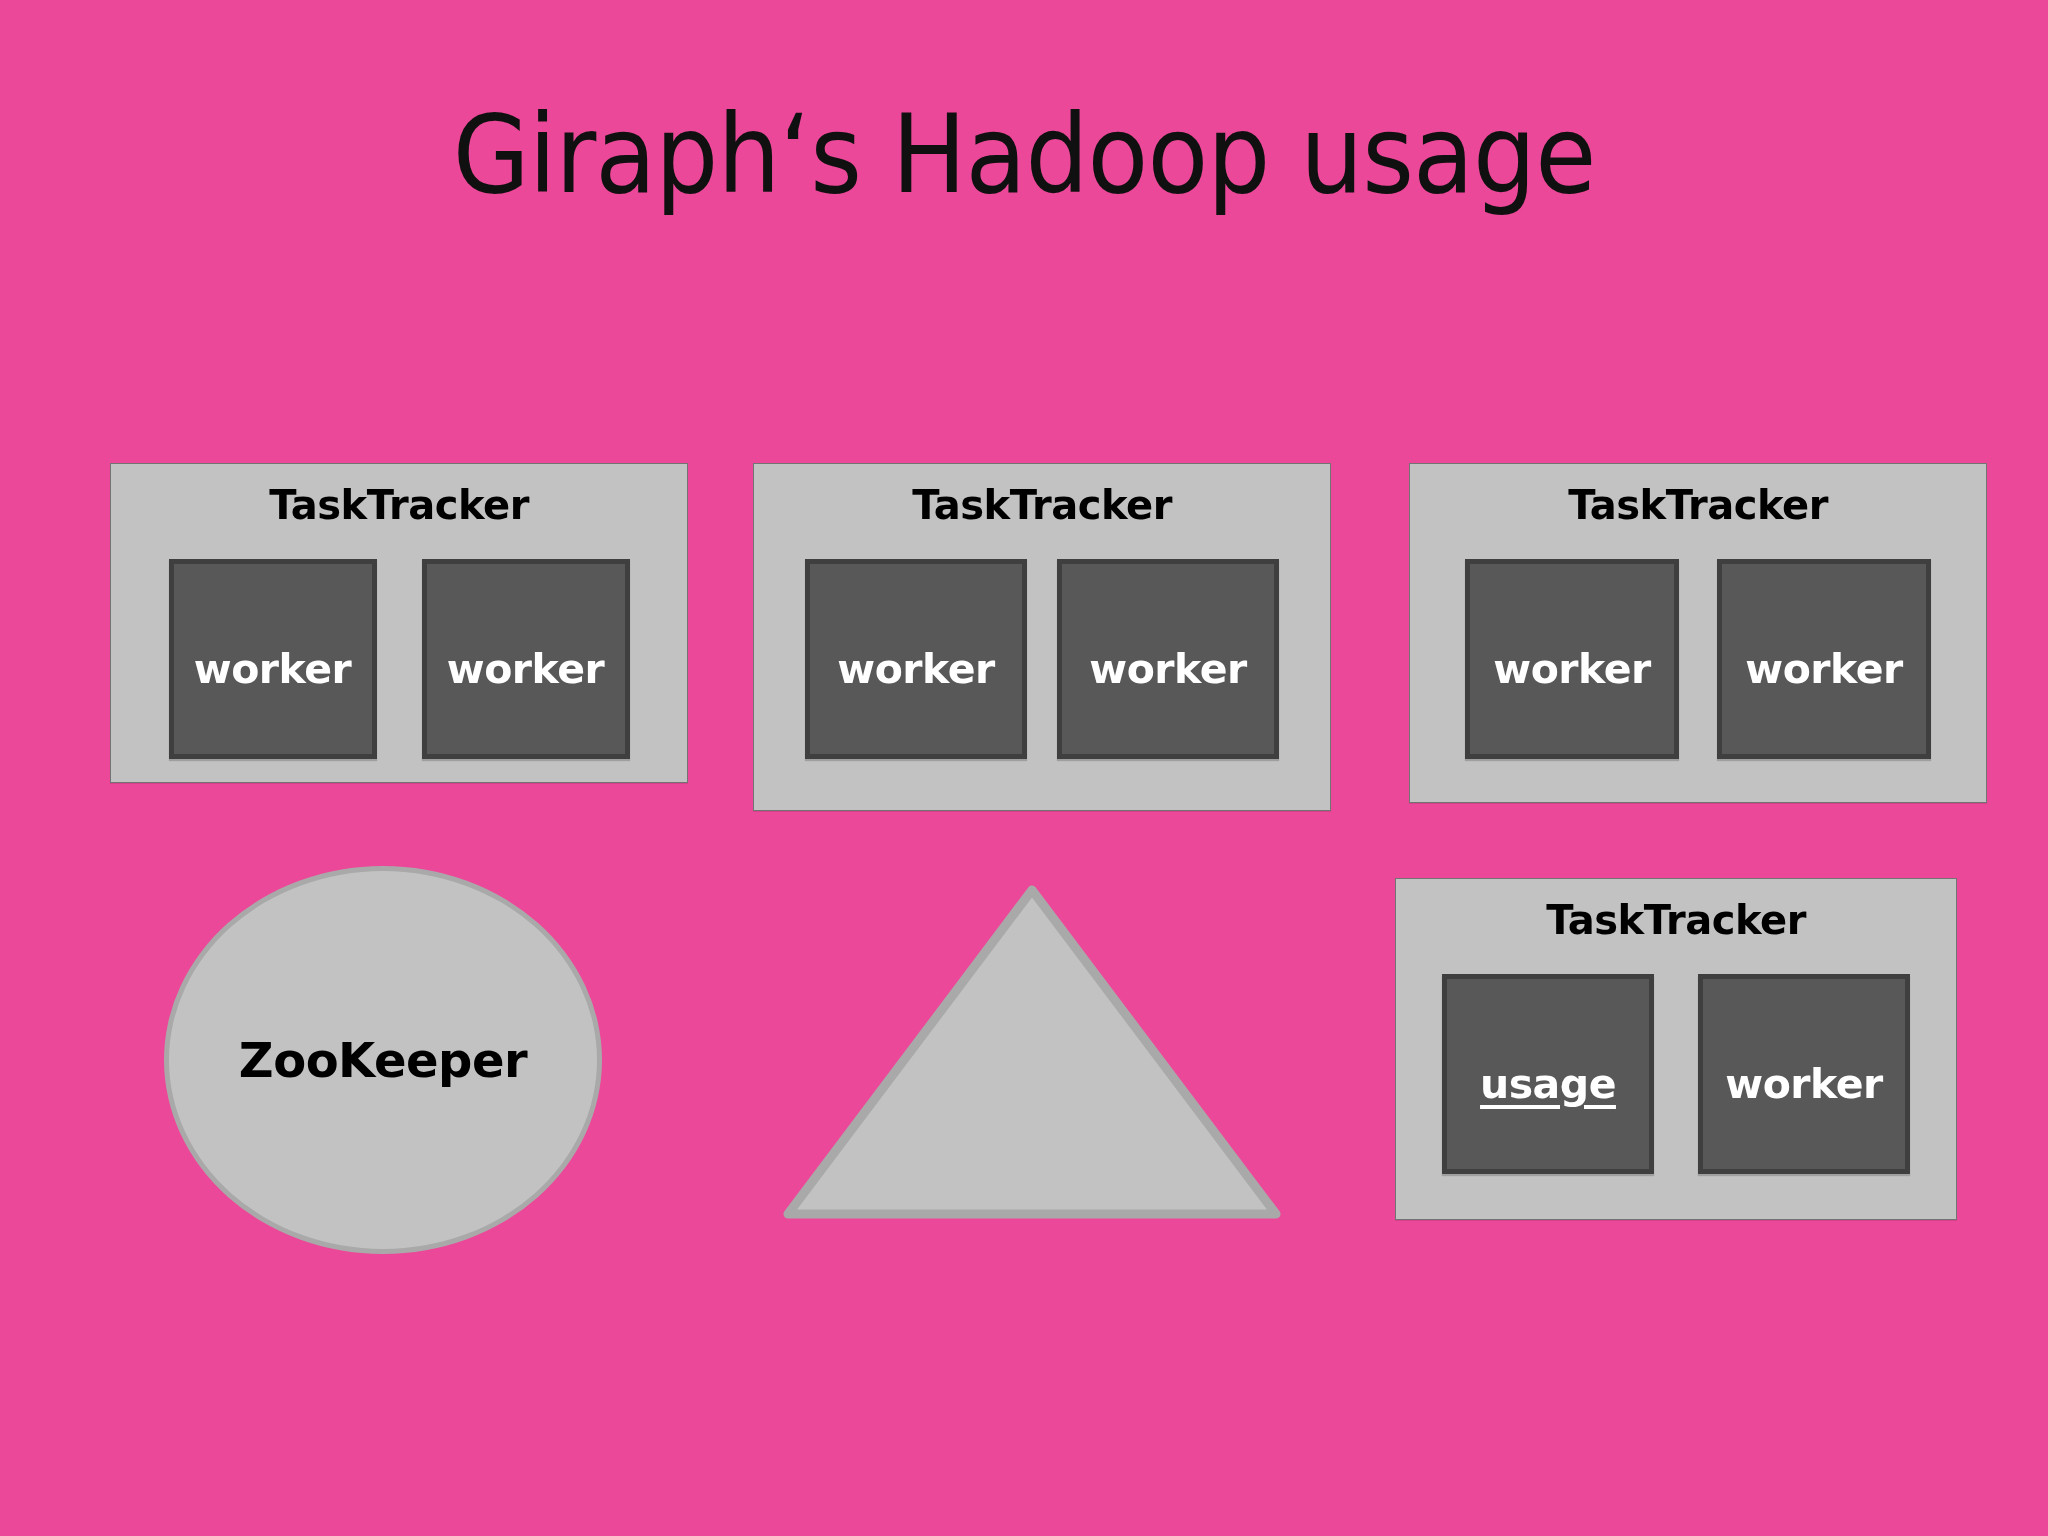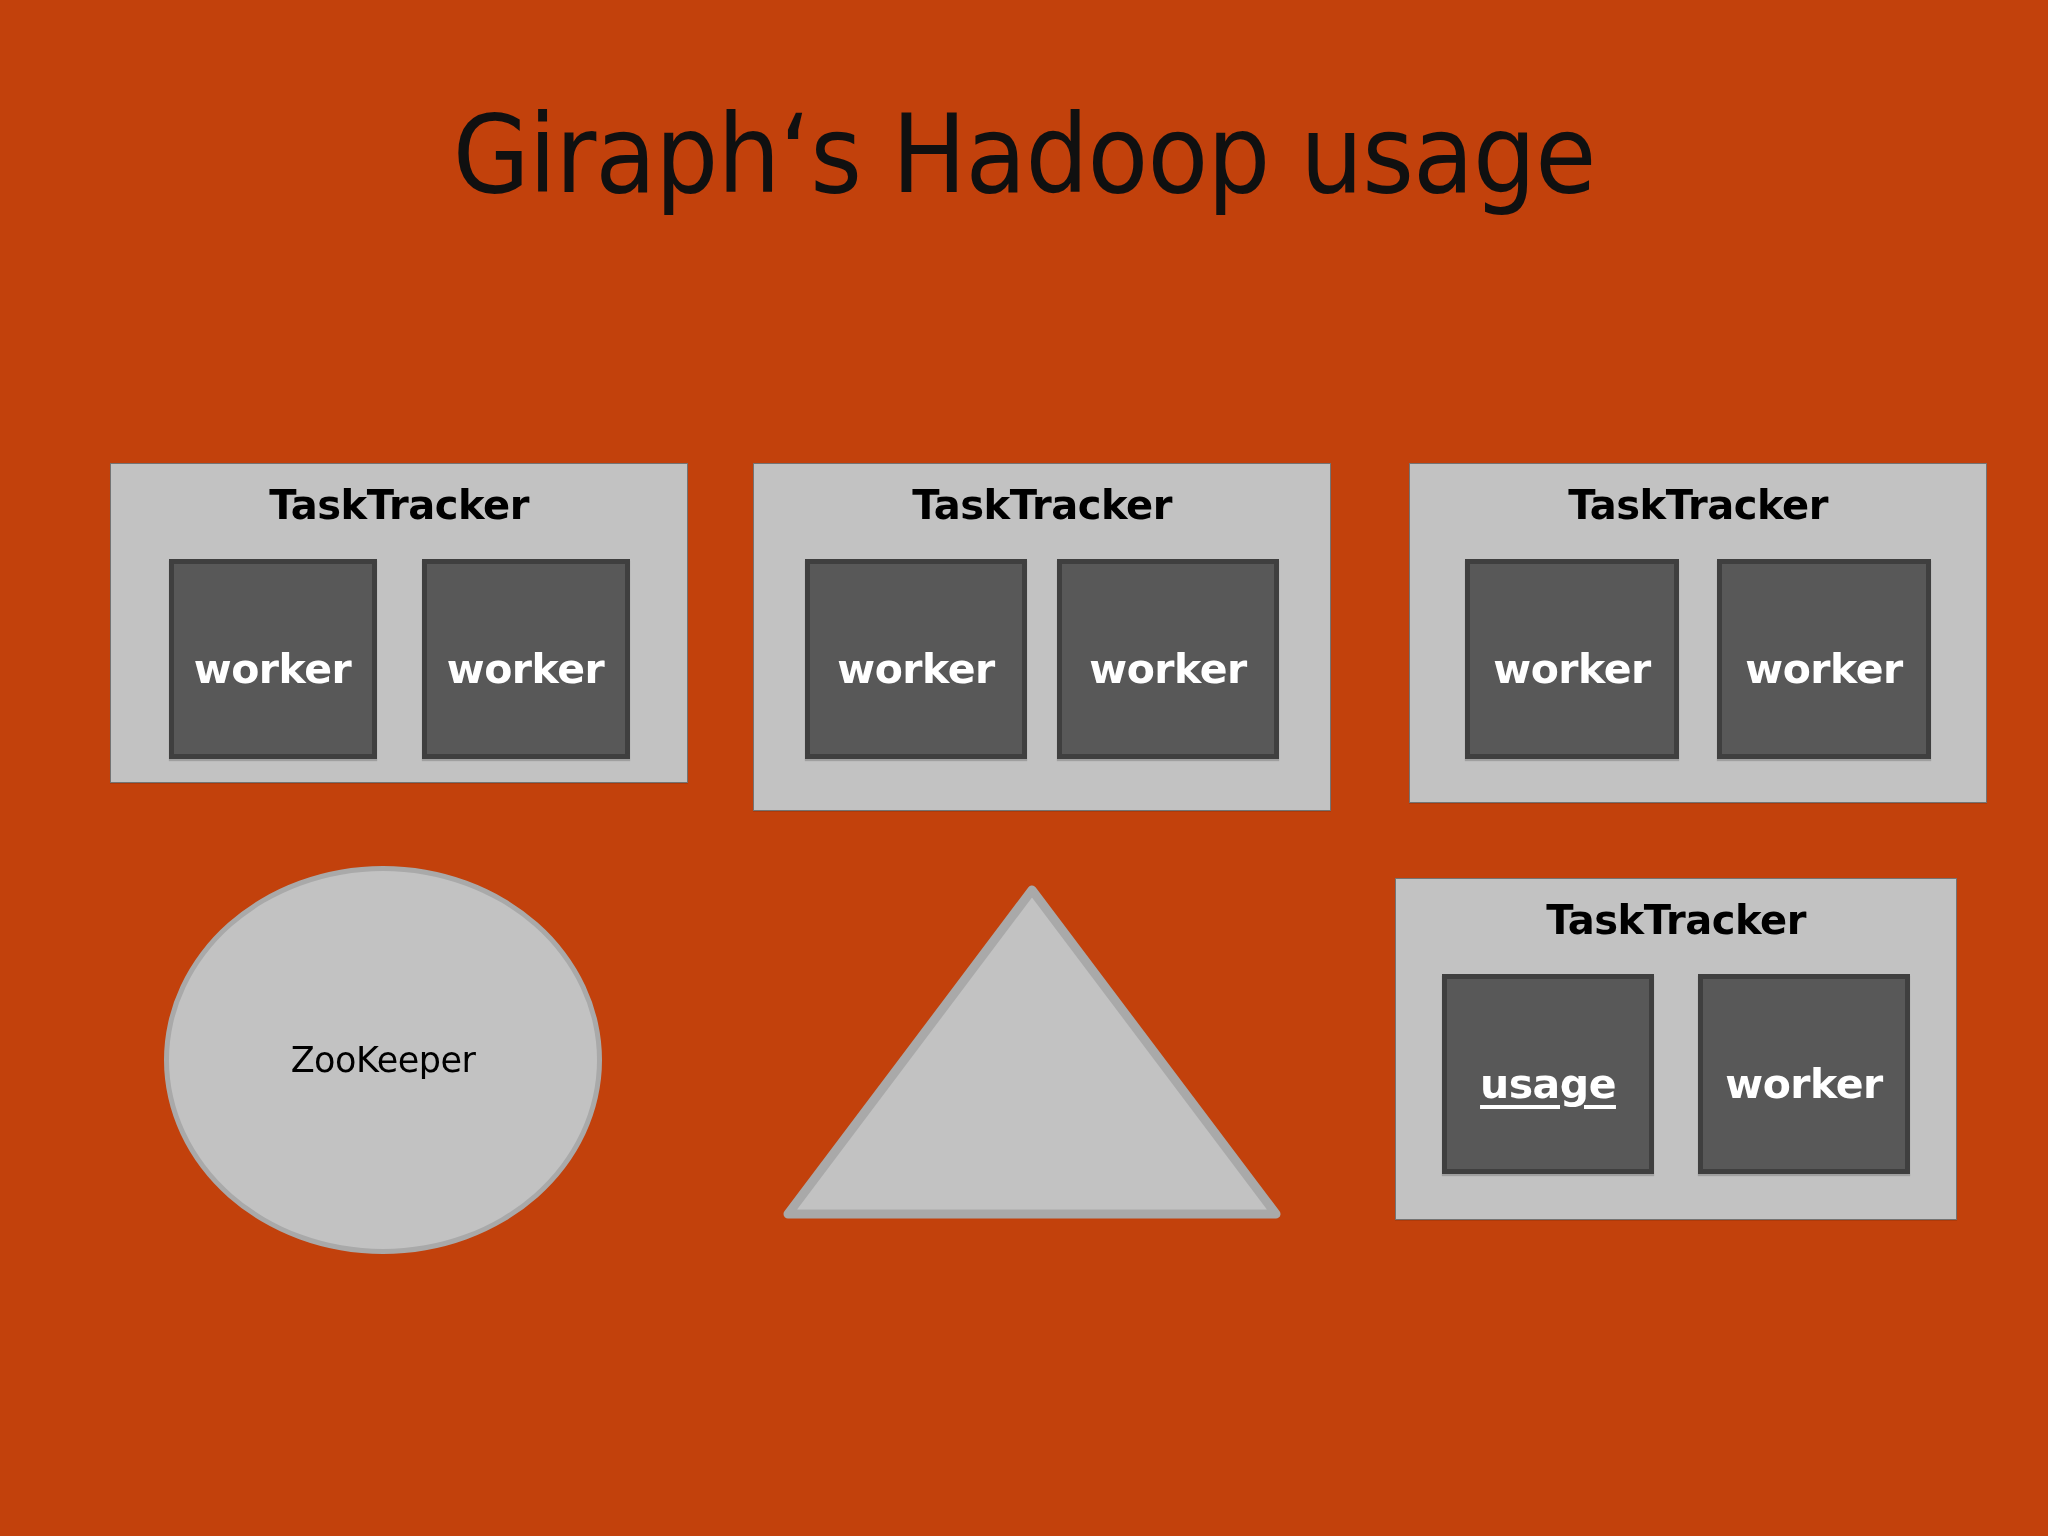--- a/index.html
+++ b/index.html
@@ -8,21 +8,21 @@
     padding: 0;
     background: #ffffff;
   }
   body {
     font-family: "Liberation Sans", "DejaVu Sans", sans-serif;
   }
   #slide {
     position: relative;
     width: 2048px;
     height: 1536px;
-    background: #c2410c;
+    background: #ec4899;
     overflow: hidden;
   }
 
   
   #slide-title {
     position: absolute;
     left: 0;
     top: 96px;
     width: 2048px;
     text-align: center;
@@ -96,22 +96,22 @@
     background: #c2c2c2;
     border: 5px solid #a9a9a9;
     border-radius: 50%;
     box-sizing: border-box;
     display: flex;
     align-items: center;
     justify-content: center;
   }
   #zookeeper .shape-label {
     font-family: "DejaVu Sans", sans-serif;
-    font-weight: normal;
-    font-size: 35px;
+    font-weight: bold;
+    font-size: 48px;
     color: #000000;
     letter-spacing: -0.5px;
   }
 
   
   #jobtracker-triangle {
     position: absolute;
   }
   #jobtracker-triangle svg {
     display: block;

